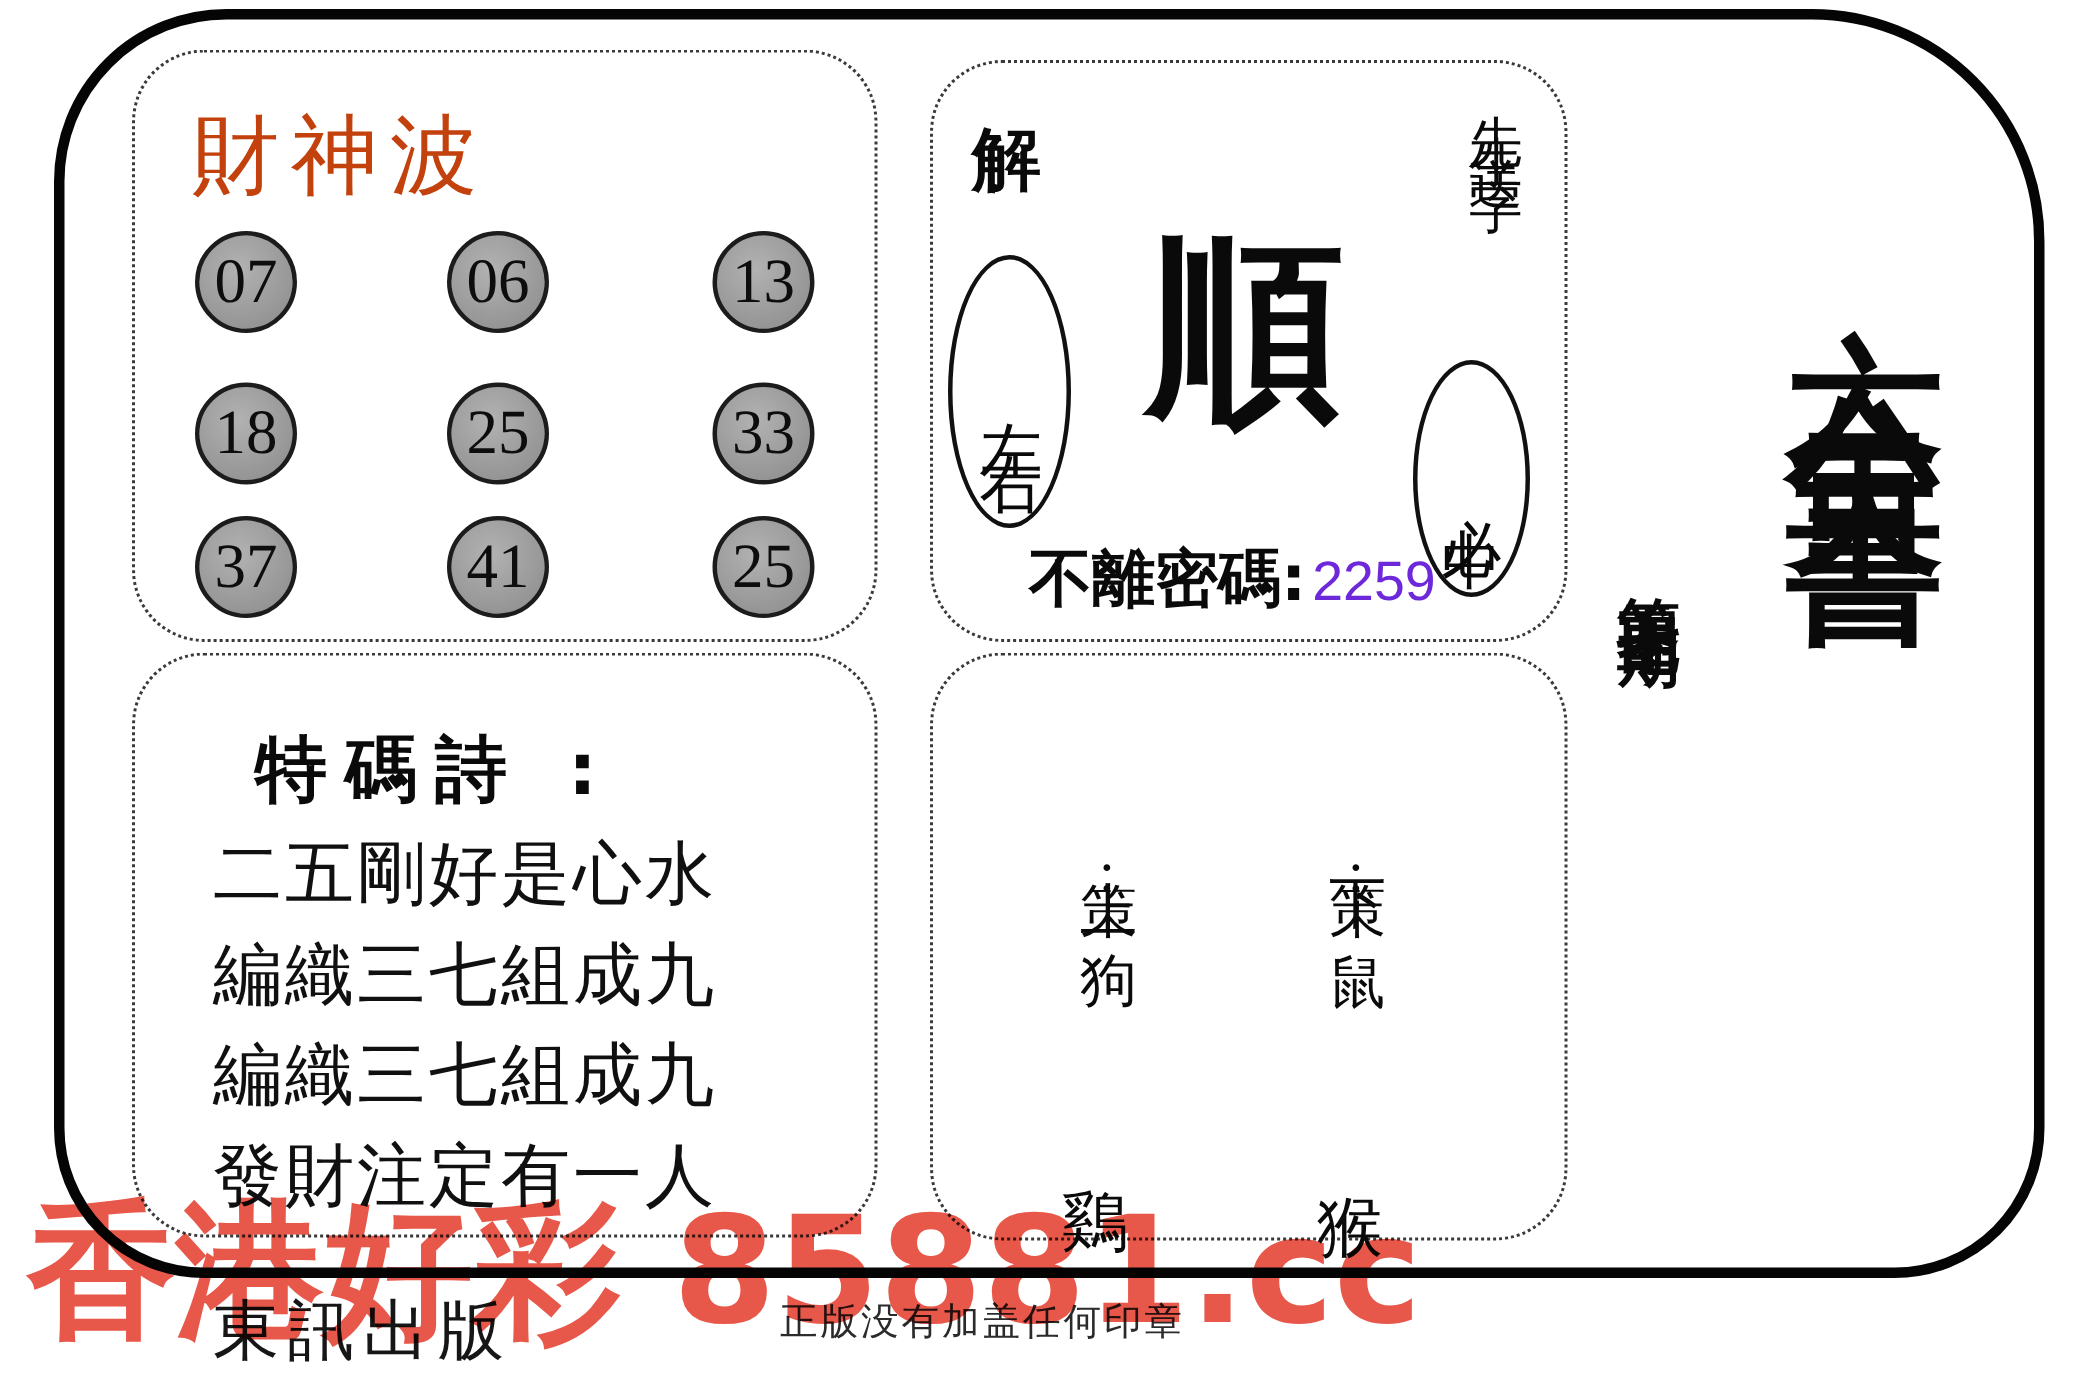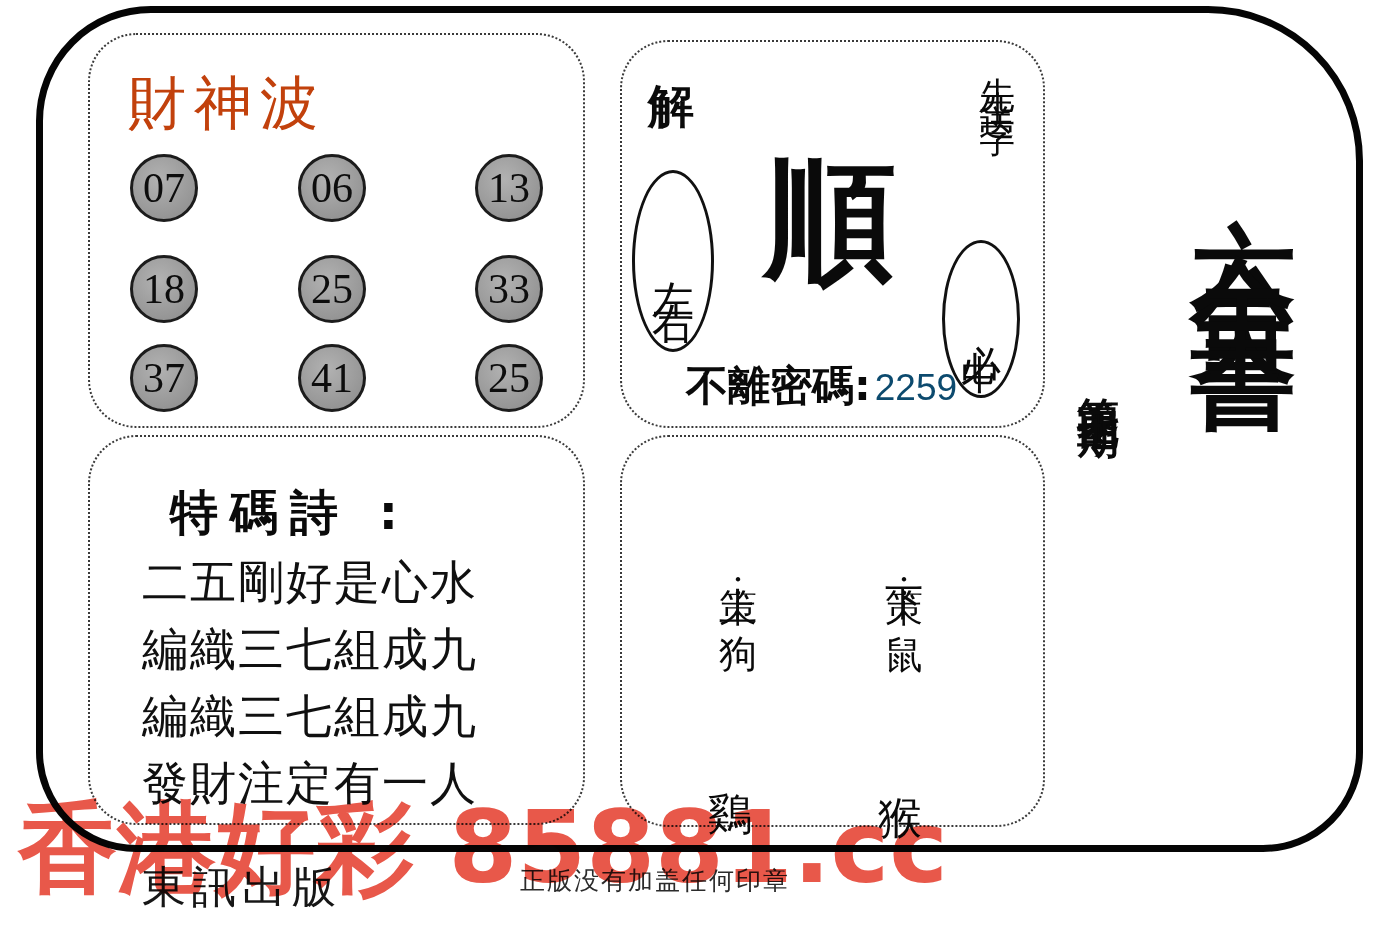--- a/index.html
+++ b/index.html
@@ -85,21 +85,21 @@
   .oval-bz { left: 320px; top: 198px; width: 78px; height: 158px; }
   .oval-bz span { font-size: 40px; letter-spacing: 10px; padding-top: 8px; }
   .code-line { left: 64px; top: 316px; white-space: nowrap; }
   .code-label {
     font-size: 42px; font-weight: 900;
     font-family: "DejaVu Sans", sans-serif;
   }
   .code-value {
     font-size: 37px; font-weight: 400;
     font-family: "Liberation Sans", sans-serif;
-    color: #0c4a6e;
+    color: #6d28d9;
     margin-top: 34px;
   }
 
   
   .poem-title {
     left: 80px; top: 44px;
     font-size: 48px; font-weight: 900; letter-spacing: 12px;
     font-family: "DejaVu Sans", sans-serif;
     text-align: right;
   }

